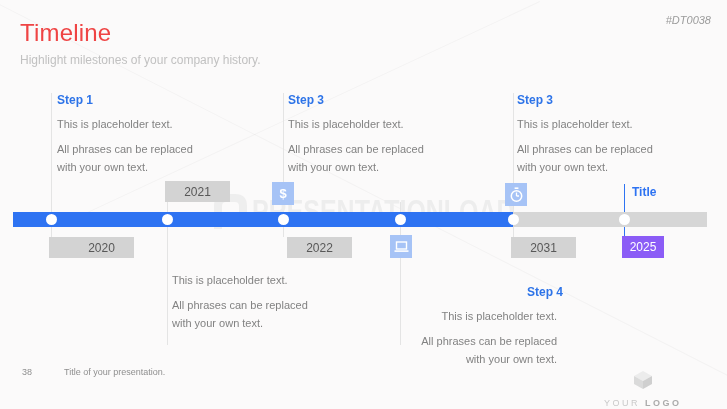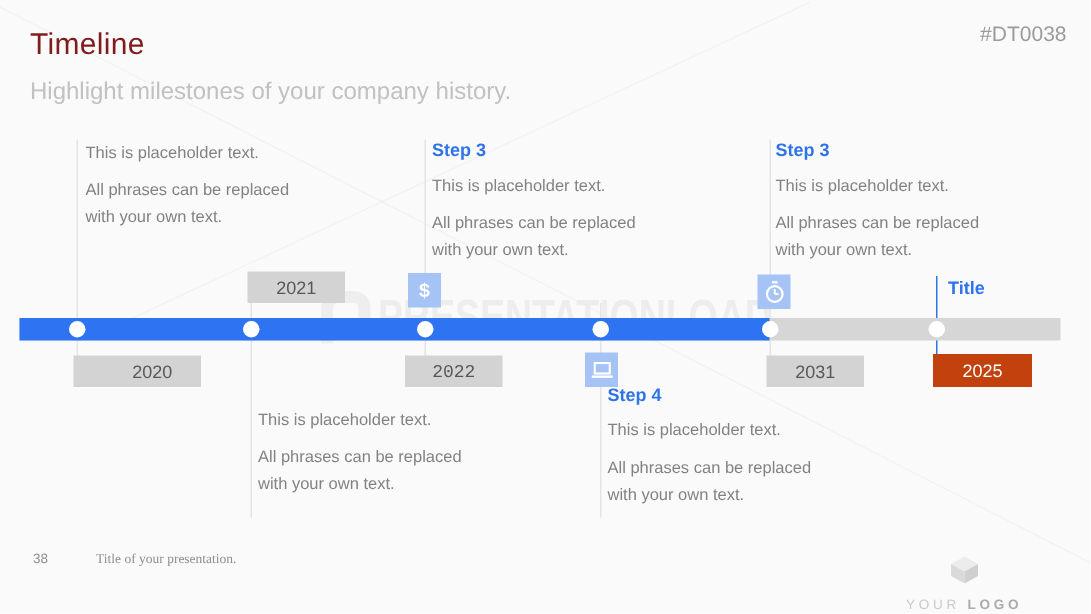--- a/index.html
+++ b/index.html
@@ -5,23 +5,23 @@
   html,body{margin:0;padding:0;background:#ffffff;}
   .slide{
     position:relative;width:727px;height:409px;overflow:hidden;
     background:#fbfafa;font-family:"Liberation Sans",sans-serif;
   }
   
   .diag{position:absolute;height:1px;background:rgba(0,0,0,0.03);transform-origin:left top;}
   .diag.a{width:900px;left:-20px;top:-6px;transform:rotate(27deg);}
   .diag.b{width:500px;left:540px;top:2px;transform:rotate(155deg);}
 
-  .title{position:absolute;left:20px;top:19px;font-size:20px;color:#7f1d1d;letter-spacing:.2px;}
-  .subtitle{position:absolute;left:20px;top:53px;font-size:16px;color:#c1c1c1;}
-  .code{position:absolute;right:16px;top:14px;font-size:14px;color:#9b9b9b;}
+  .title{position:absolute;left:20px;top:19px;font-size:24px;color:#ef4444;letter-spacing:.2px;}
+  .subtitle{position:absolute;left:20px;top:53px;font-size:12px;color:#c1c1c1;}
+  .code{position:absolute;right:16px;top:14px;font-size:11px;color:#9b9b9b;font-style:italic;}
 
   
   .wm-text{
     position:absolute;left:252px;top:193px;font-size:32px;font-weight:800;
     color:#ededed;white-space:nowrap;transform:scaleX(.78);transform-origin:left top;
     letter-spacing:0;z-index:1;
   }
   .wm-logo{position:absolute;left:207px;top:191px;z-index:1;}
 
   
@@ -36,34 +36,34 @@
   
   .step{position:absolute;width:158px;z-index:5;}
   .step .label{font-size:12px;font-weight:700;color:#2e74e8;margin:0 0 8px 0;}
   .step p{font-size:11px;color:#828282;margin:0 0 7px 0;line-height:18px;width:152px;}
 
   
   .year{
     position:absolute;width:65px;height:21px;background:#d3d3d3;color:#585858;
     font-size:12px;display:flex;align-items:center;justify-content:center;z-index:5;
   }
-  .year.highlight{background:#c2410c;color:#ffffff;width:66px;height:22px;}
+  .year.highlight{background:#8b5cf6;color:#ffffff;width:42px;height:22px;}
 
   .goal{position:absolute;left:632px;top:185px;font-size:12px;font-weight:700;color:#2e73f2;z-index:5;}
 
   
   .icon-box{
     position:absolute;width:22px;height:23px;background:#a6c3f6;color:#ffffff;
     display:flex;align-items:center;justify-content:center;z-index:5;
     font-size:13px;font-weight:700;
   }
 
   
   .page-num{position:absolute;left:22px;top:367px;font-size:9px;color:#8f8f8f;}
-  .footer-title{position:absolute;left:64px;top:367px;font-size:9px;color:#8f8f8f;font-family:Liberation Serif, serif;}
+  .footer-title{position:absolute;left:64px;top:367px;font-size:9px;color:#8f8f8f;}
   .logo{position:absolute;left:604px;top:370px;display:flex;align-items:center;gap:8px;flex-direction:column;}
   .logo-text{font-size:9px;letter-spacing:2.5px;color:#c9c9c9;}
   .logo-text b{color:#ababab;font-weight:700;}
 </style>
 </head>
 <body>
 
 <div class="slide">
 
   <div class="diag a"></div>
@@ -90,47 +90,48 @@
   <div class="bar-gray"></div>
   <div class="bar-blue"></div>
   <div class="dot" style="left:46px;"></div>
   <div class="dot" style="left:162px;"></div>
   <div class="dot" style="left:278px;"></div>
   <div class="dot" style="left:395px;"></div>
   <div class="dot" style="left:508px;"></div>
   <div class="dot" style="left:619px;"></div>
 
   <div class="step" style="left:57px;top:93px;">
+    <div class="label">Step 1</div>
     <p>This is placeholder text.</p>
     <p>All phrases can be replaced with your own text.</p>
   </div>
   <div class="step" style="left:288px;top:93px;">
     <div class="label">Step 3</div>
     <p>This is placeholder text.</p>
     <p>All phrases can be replaced with your own text.</p>
   </div>
   <div class="step" style="left:517px;top:93px;">
     <div class="label">Step 3</div>
     <p>This is placeholder text.</p>
     <p>All phrases can be replaced with your own text.</p>
   </div>
 
   <div class="step" style="left:172px;top:271px;">
     <p>This is placeholder text.</p>
     <p>All phrases can be replaced with your own text.</p>
   </div>
-  <div class="step" style="left:405px;top:256px;">
+  <div class="step" style="left:405px;top:285px;text-align:right;">
     <div class="label">Step 4</div>
     <p>This is placeholder text.</p>
     <p>All phrases can be replaced with your own text.</p>
   </div>
 
   <div class="year" style="left:49px;top:237px;padding-left:20px;">2020</div>
   <div class="year" style="left:165px;top:181px;text-align:center;">2021</div>
-  <div class="year" style="left:270px;top:237px;font-family:Liberation Mono, monospace;">2022</div>
+  <div class="year" style="left:287px;top:237px;">2022</div>
   <div class="year" style="left:511px;top:237px;">2031</div>
   <div class="year highlight" style="left:622px;top:236px;">2025</div>
 
   <div class="goal">Title</div>
 
   <div class="icon-box" style="left:272px;top:182px;">
     <span>$</span>
   </div>
   <div class="icon-box" style="left:390px;top:235px;">
     <svg width="15" height="12" viewBox="0 0 15 12">

